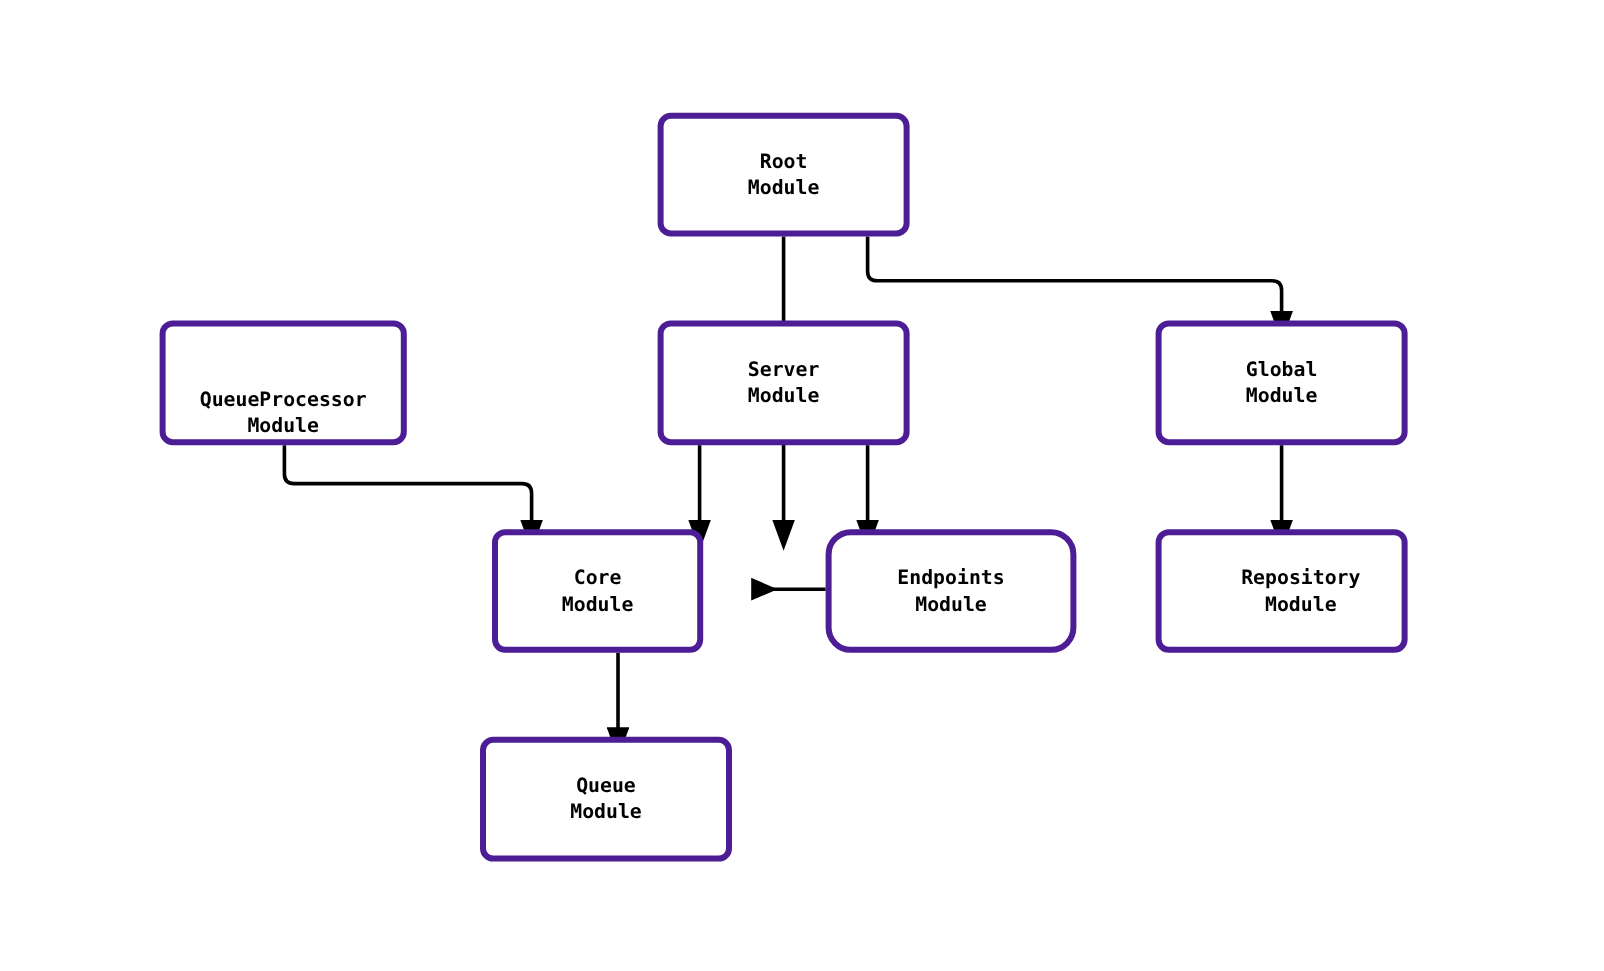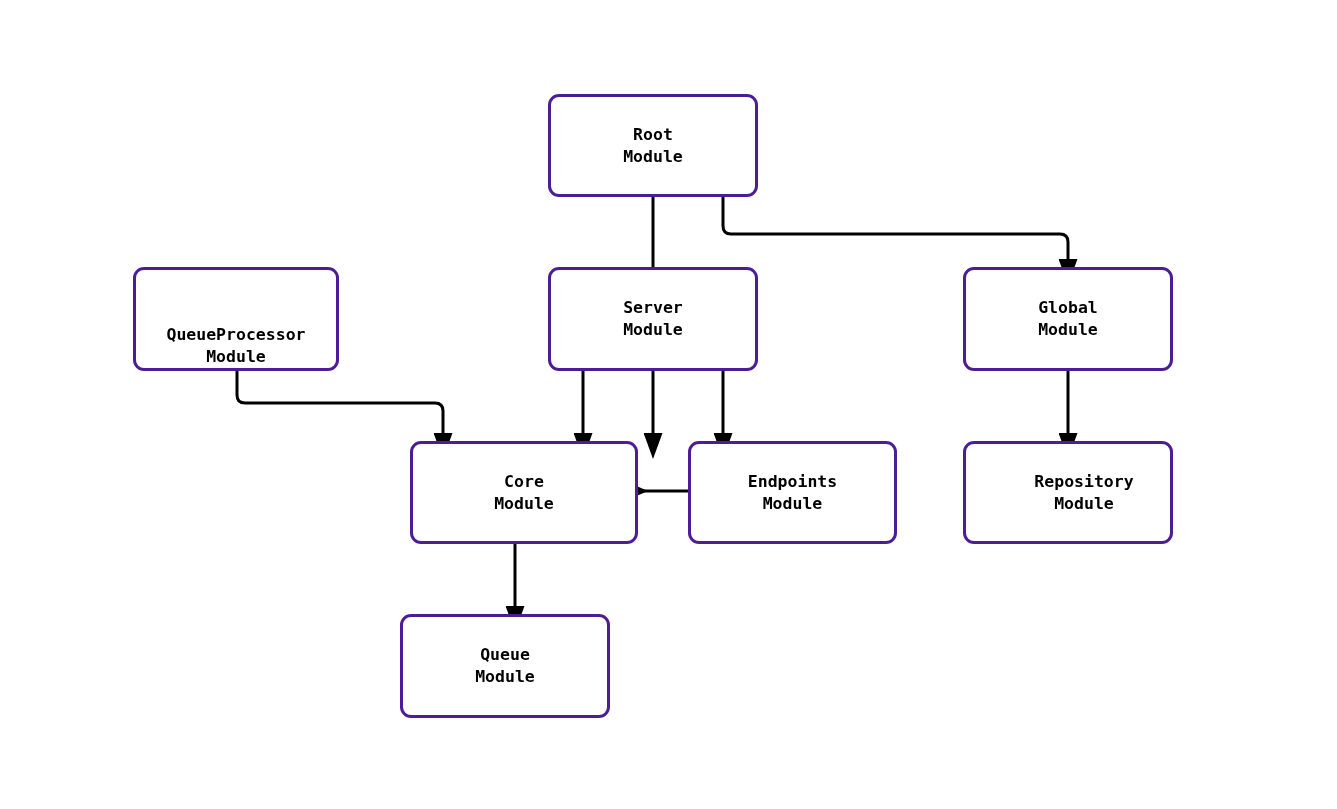--- a/index.html
+++ b/index.html
@@ -19,21 +19,21 @@
     position: absolute;
     left: 0;
     top: 0;
     width: 1337px;
     height: 809px;
   }
   .node {
     position: absolute;
     box-sizing: border-box;
     background: #ffffff;
-    border: 3px solid #4c1d95;
+    border: 5px solid #4c1d95;
     border-radius: 11px;
     display: flex;
     align-items: center;
     justify-content: center;
     z-index: 2;
   }
   .node-label {
     font-family: "DejaVu Sans Mono", "Liberation Mono", monospace;
     font-size: 16.5px;
     font-weight: 700;
@@ -86,26 +86,26 @@
   <div class="node" style="left: 548px; top: 267px; width: 210px; height: 104px;">
     <span class="node-label">Server
 Module</span>
   </div>
 
   <div class="node" style="left: 963px; top: 267px; width: 210px; height: 104px; justify-content: center;">
     <span class="node-label">Global
 Module</span>
   </div>
 
-  <div class="node" style="left: 410px; top: 441px; width: 228px; height: 103px;">
+  <div class="node" style="left: 410px; top: 441px; width: 176px; height: 103px;">
     <span class="node-label">Core
 Module</span>
   </div>
 
-  <div class="node" style="left: 688px; top: 441px; width: 209px; height: 103px;">
+  <div class="node" style="left: 688px; top: 441px; width: 209px; height: 103px; border-radius: 21px;">
     <span class="node-label">Endpoints
 Module</span>
   </div>
 
   <div class="node" style="left: 963px; top: 441px; width: 210px; height: 103px; padding-left: 32px;">
     <span class="node-label">Repository
 Module</span>
   </div>
 
   <div class="node" style="left: 400px; top: 614px; width: 210px; height: 104px;">

